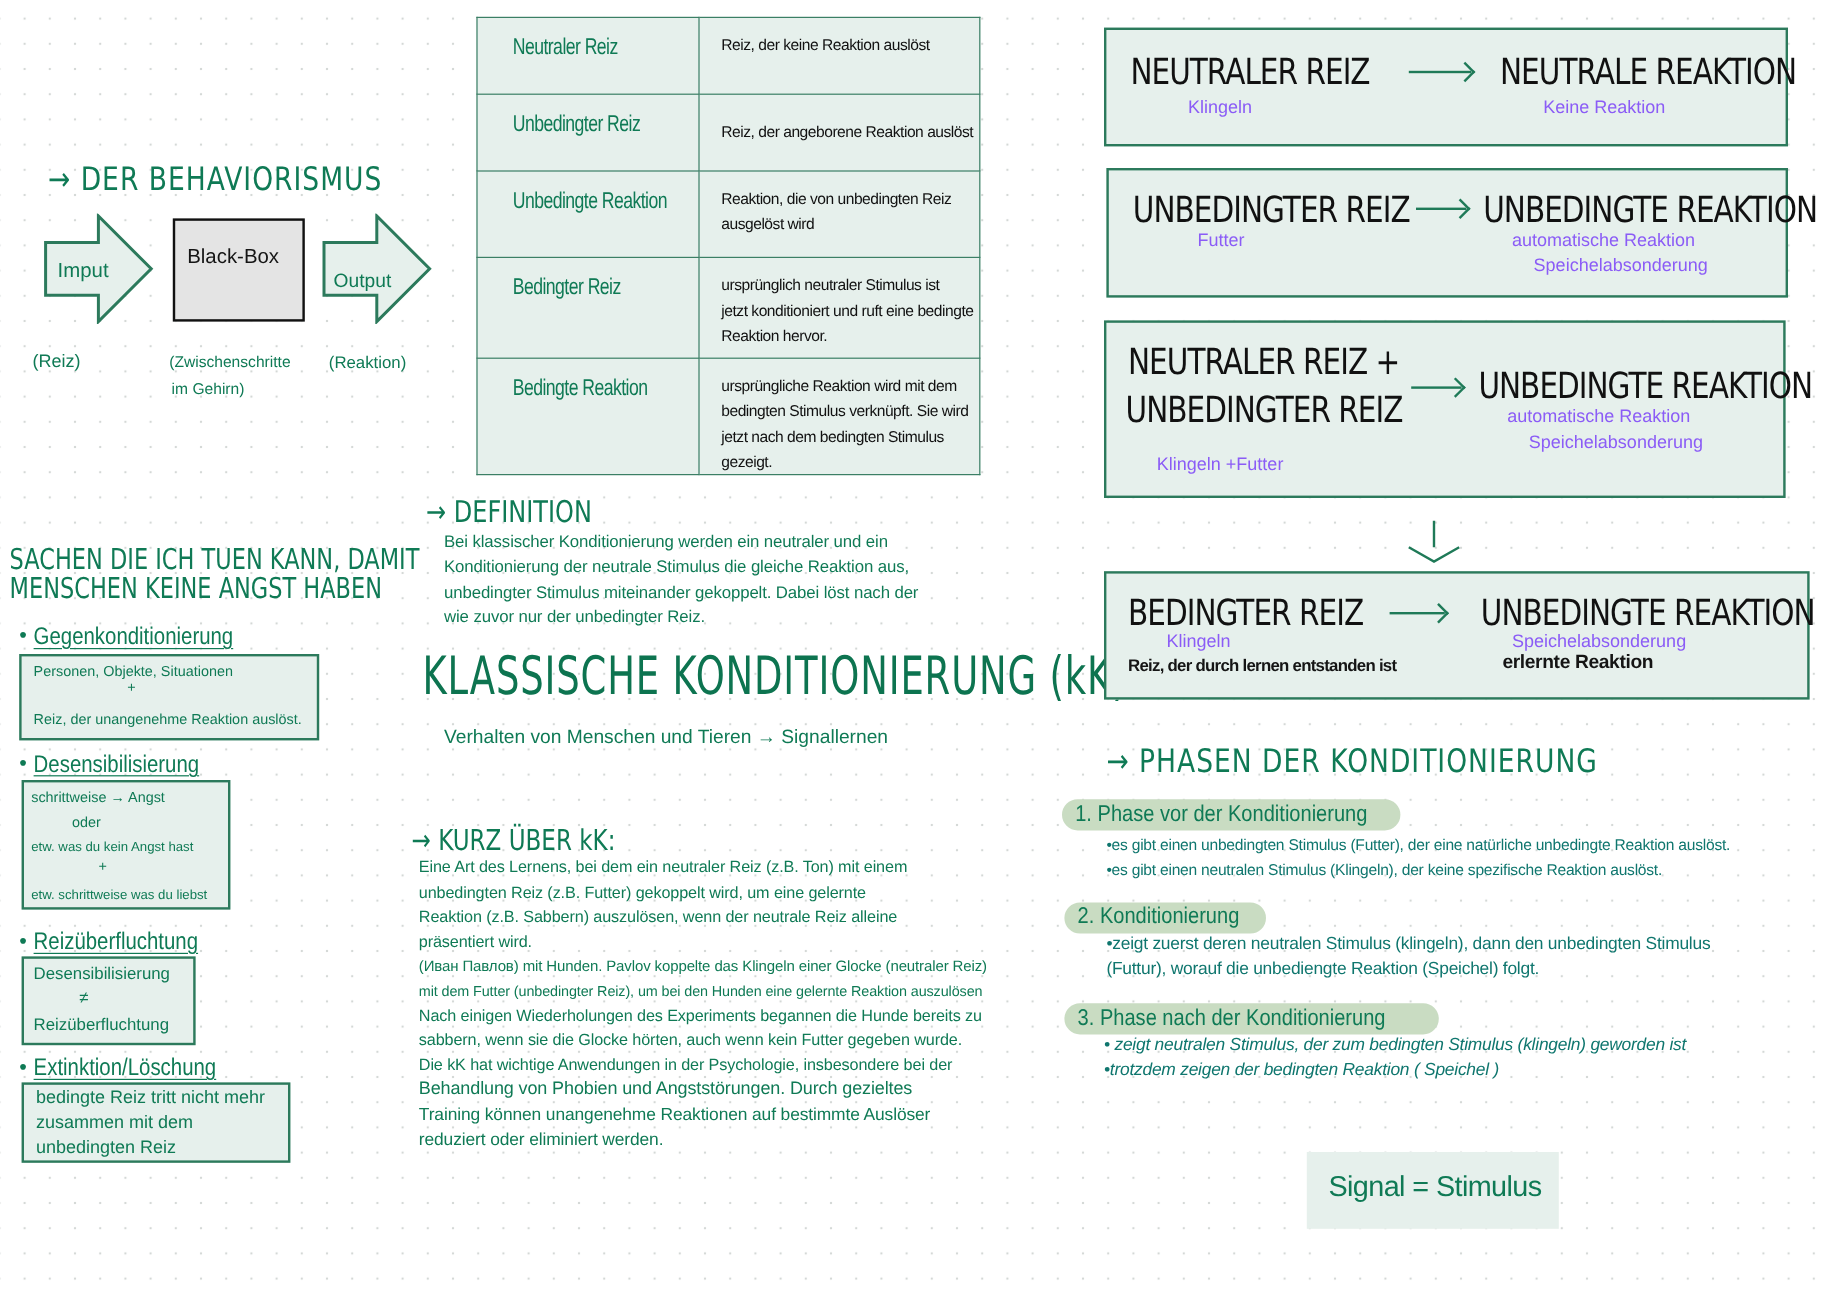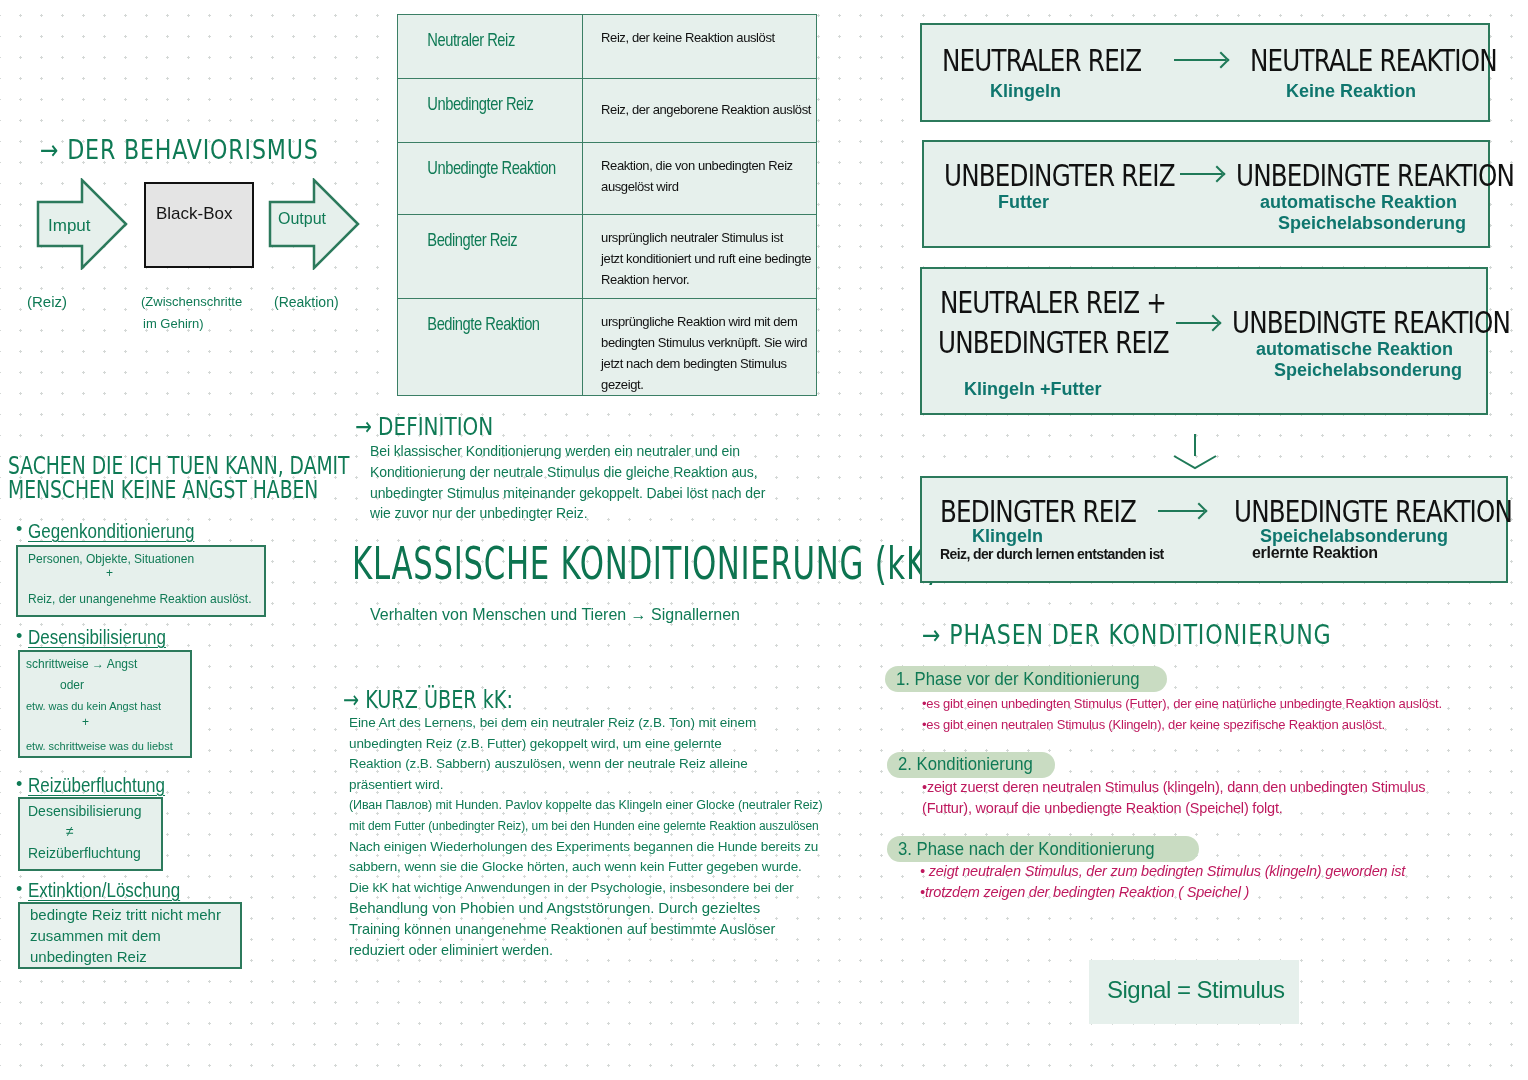--- a/index.html
+++ b/index.html
@@ -16,27 +16,27 @@
   .g { color:#0f7a55; }
   .blk { color:#151515; }
   .box { position:absolute; background:#e6f0ec; border:2px solid #2c7a5c; box-sizing:border-box; }
   .greybox { background:#e4e4e4; border:2px solid #111; }
   
   .deftable { position:absolute; left:397px; top:14px; width:420px; border-collapse:collapse; background:#e6f0ec; }
   .deftable td { border:1.5px solid #3b7f65; vertical-align:top; box-sizing:border-box; }
   .deftable td.term { width:168px; padding:14px 0 0 18px; color:#0f7a55; font-size:19px; font-family:"Liberation Sans", sans-serif; letter-spacing:-0.6px; transform:scaleX(0.86); }
   .deftable td.desc { padding:12px 0 0 18px; color:#111; font-size:13px; line-height:21px; font-family:"Liberation Sans", sans-serif; letter-spacing:-0.4px; }
   .big { font-size:30px; color:#111; letter-spacing:-1px; transform:scaleX(0.82); transform-origin:left top; white-space:nowrap; position:absolute; }
-  .sub { font-size:18px; color:#0f766e; white-space:nowrap; position:absolute; font-family:"Liberation Sans", sans-serif;font-weight:bold; }
+  .sub { font-size:15px; color:#8b5cf6; white-space:nowrap; position:absolute; font-family:"Liberation Sans", sans-serif; }
   .arrowline { position:absolute; height:2px; background:#1f7a58; }
   .arrowline::after { content:""; position:absolute; right:-1px; top:-5px; width:10px; height:10px; border-top:2px solid #1f7a58; border-right:2px solid #1f7a58; transform:rotate(45deg); }
   .para { position:absolute; font-family:"Liberation Sans", sans-serif; font-size:14.5px; line-height:20.8px; color:#0f7a55; letter-spacing:-0.1px; }
   .pill { position:absolute; background:#c9dcc2; border-radius:14px; height:26px; }
   .phase-title { position:absolute; font-size:19px; color:#0f7a55; font-family:"Liberation Sans", sans-serif; white-space:nowrap; transform:scaleX(0.88); transform-origin:left top; }
-  .phase-text { position:absolute; font-size:14px; color:#be185d; font-family:"Liberation Sans", sans-serif; line-height:21px; white-space:nowrap; letter-spacing:-0.2px; }
+  .phase-text { position:absolute; font-size:14px; color:#0f766e; font-family:"Liberation Sans", sans-serif; line-height:21px; white-space:nowrap; letter-spacing:-0.2px; }
   .lbl { position:absolute; font-family:"Liberation Sans", sans-serif; white-space:nowrap; }
   .sidebox-text { font-family:"Liberation Sans", sans-serif; font-size:13px; color:#0f7a55; line-height:21px; white-space:nowrap; }
   .bullet-title { position:absolute; font-size:20px; color:#0f7a55; font-family:"Liberation Sans", sans-serif; white-space:nowrap; transform:scaleX(0.85); transform-origin:left top; text-decoration:underline; text-decoration-thickness:1px; text-underline-offset:3px; }
 </style>
 </head>
 <body>
 
 <div class="abs g" style="left:40px;top:134px;font-size:27px;white-space:nowrap;transform:scaleX(0.82);transform-origin:left top;letter-spacing:1px;">→ DER  BEHAVIORISMUS</div>
 
 <svg class="abs" style="left:36px;top:178px;" width="94" height="92">
@@ -44,21 +44,21 @@
 </svg>
 <div class="lbl g" style="left:48px;top:216px;font-size:17px;">Imput</div>
 
 <div class="abs greybox" style="left:144px;top:182px;width:110px;height:86px;box-sizing:border-box;">
   <div class="lbl blk" style="left:10px;top:20px;font-size:17px;">Black-Box</div>
 </div>
 
 <svg class="abs" style="left:268px;top:178px;" width="94" height="92">
   <polygon points="2,24 46,24 46,2 90,46 46,90 46,68 2,68" fill="#e6f0ec" stroke="#2c7a5c" stroke-width="2.5"></polygon>
 </svg>
-<div class="lbl g" style="left:278px;top:210px;font-size:16px;text-align:right;">Output</div>
+<div class="lbl g" style="left:278px;top:226px;font-size:16px;text-align:right;">Output</div>
 
 <div class="lbl g" style="left:27px;top:293px;font-size:15px;">(Reiz)</div>
 <div class="lbl g" style="left:141px;top:294px;font-size:13px;">(Zwischenschritte</div>
 <div class="lbl g" style="left:143px;top:316px;font-size:13px;">im  Gehirn)</div>
 <div class="lbl g" style="left:274px;top:294px;font-size:14px;">(Reaktion)</div>
 
 <table class="deftable">
   <tbody>
       <tr style="height:64px;">
     <td class="term">

